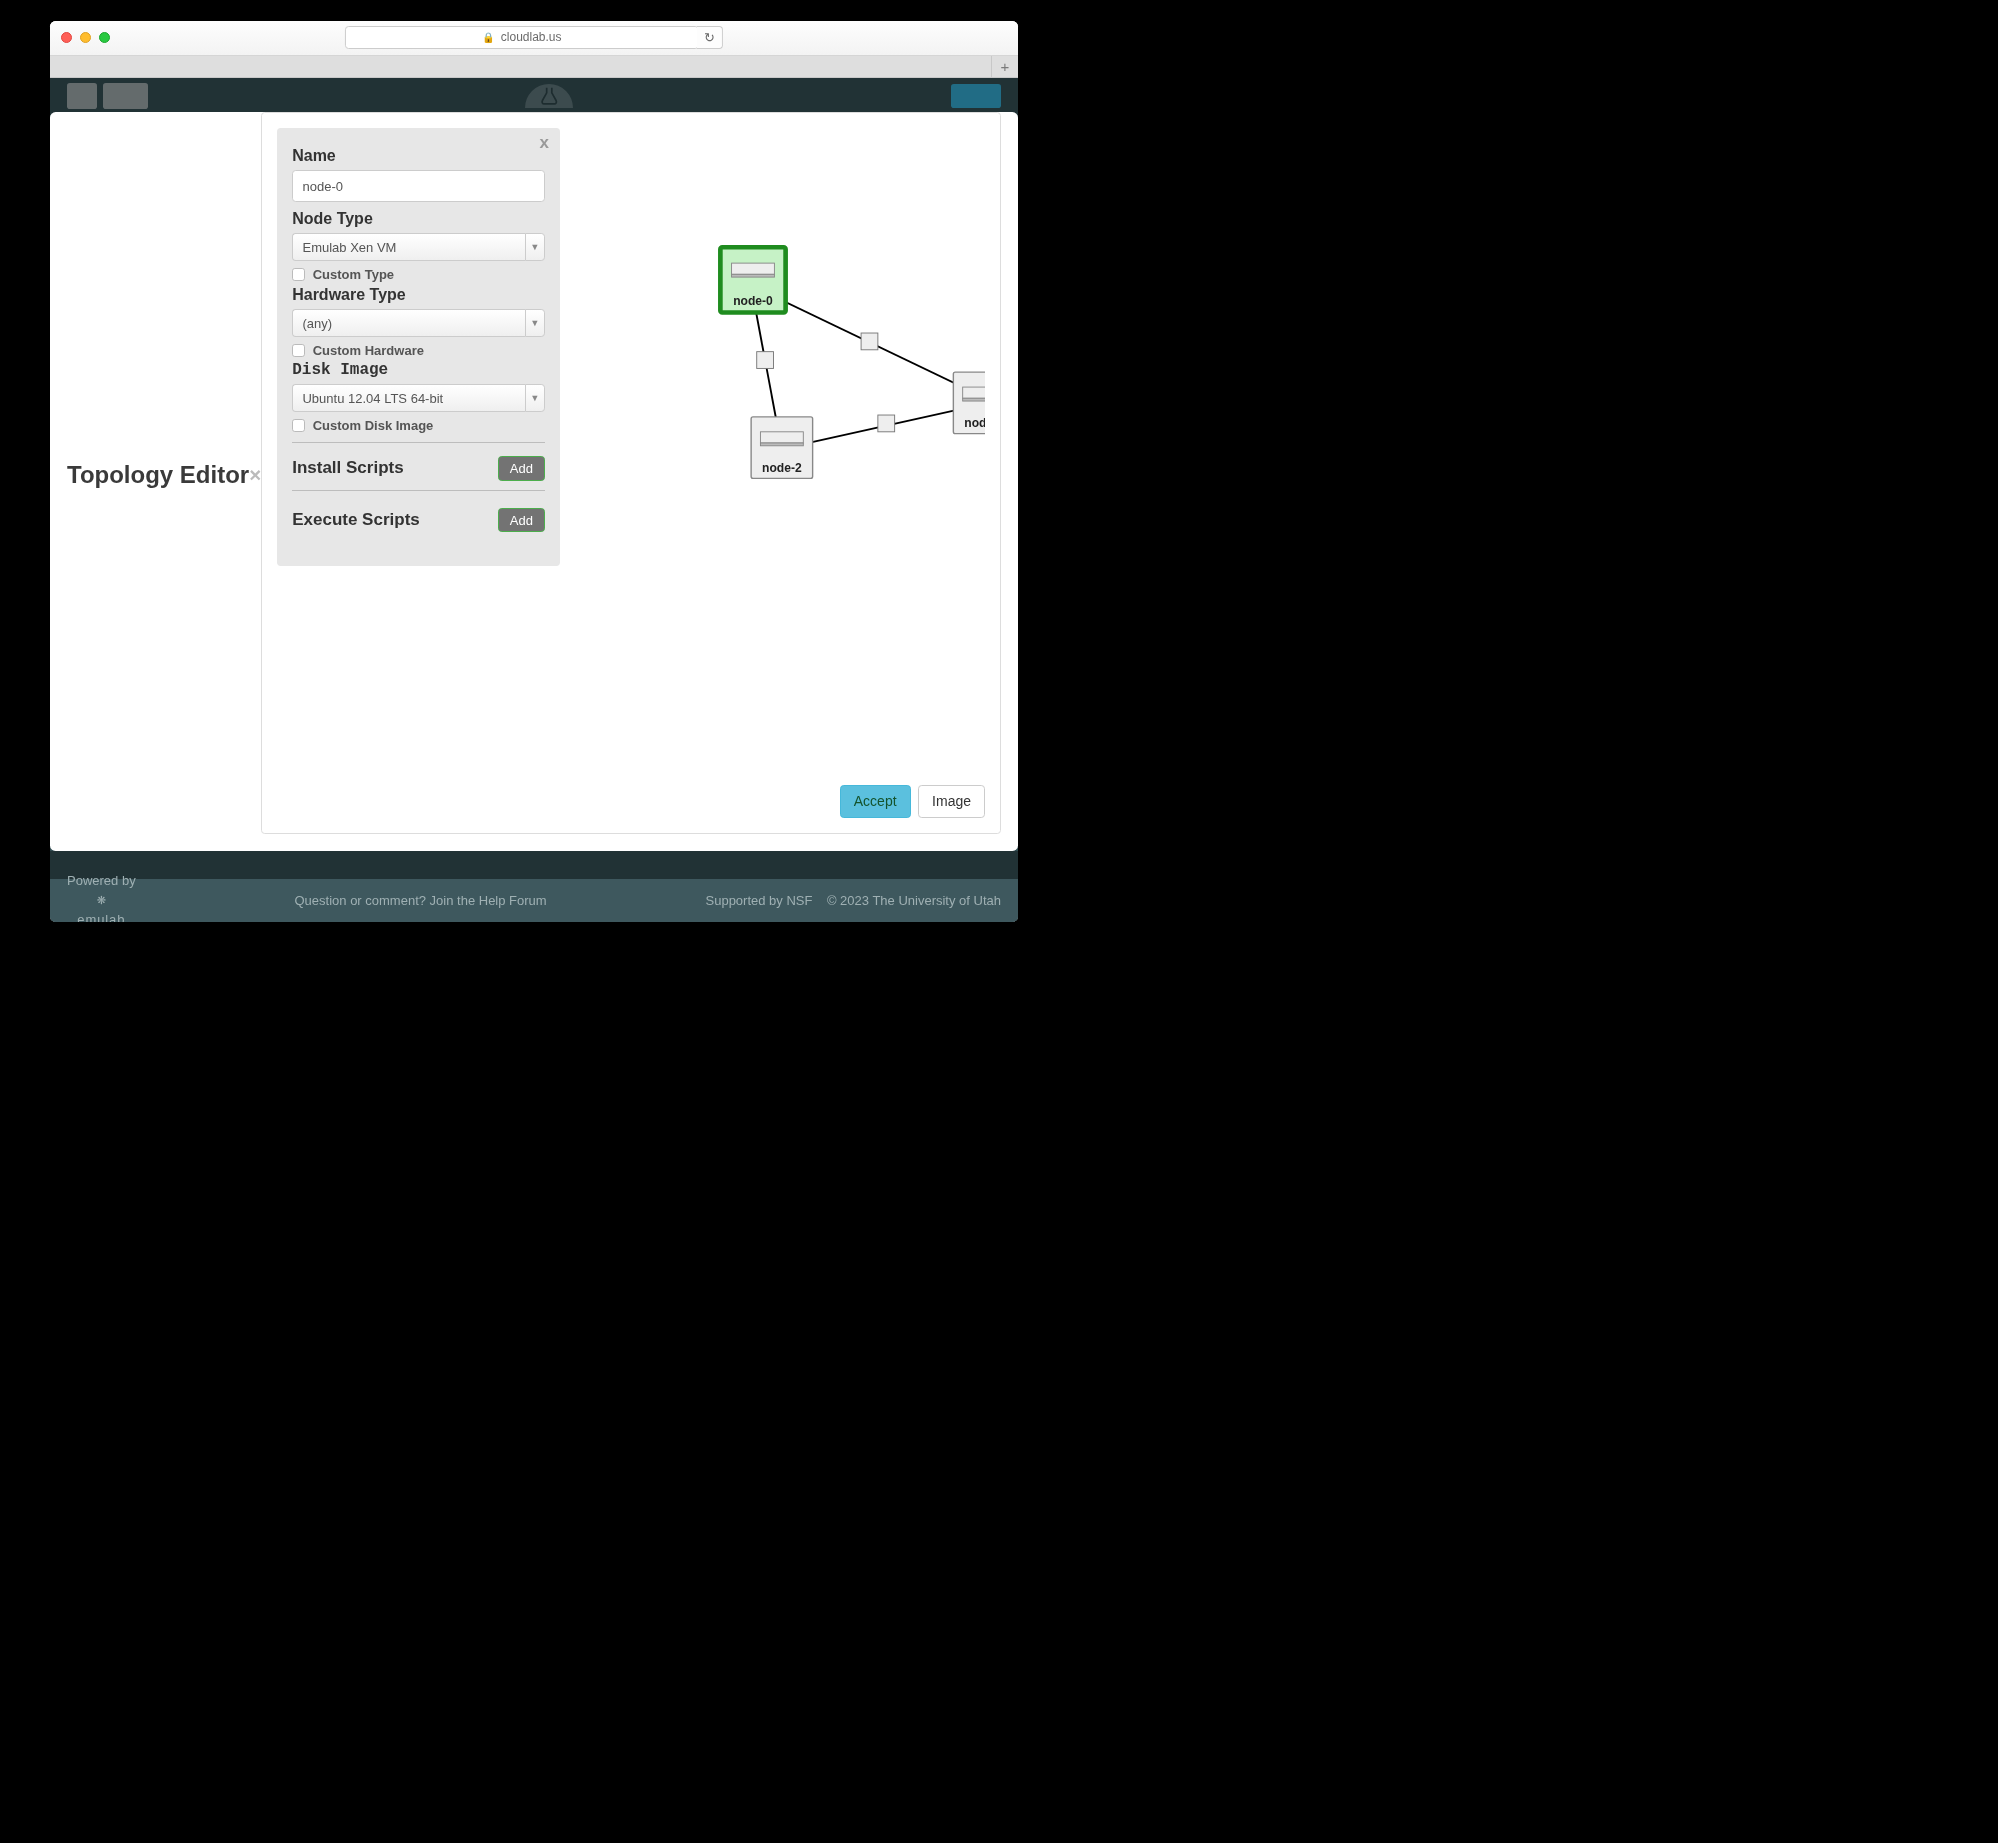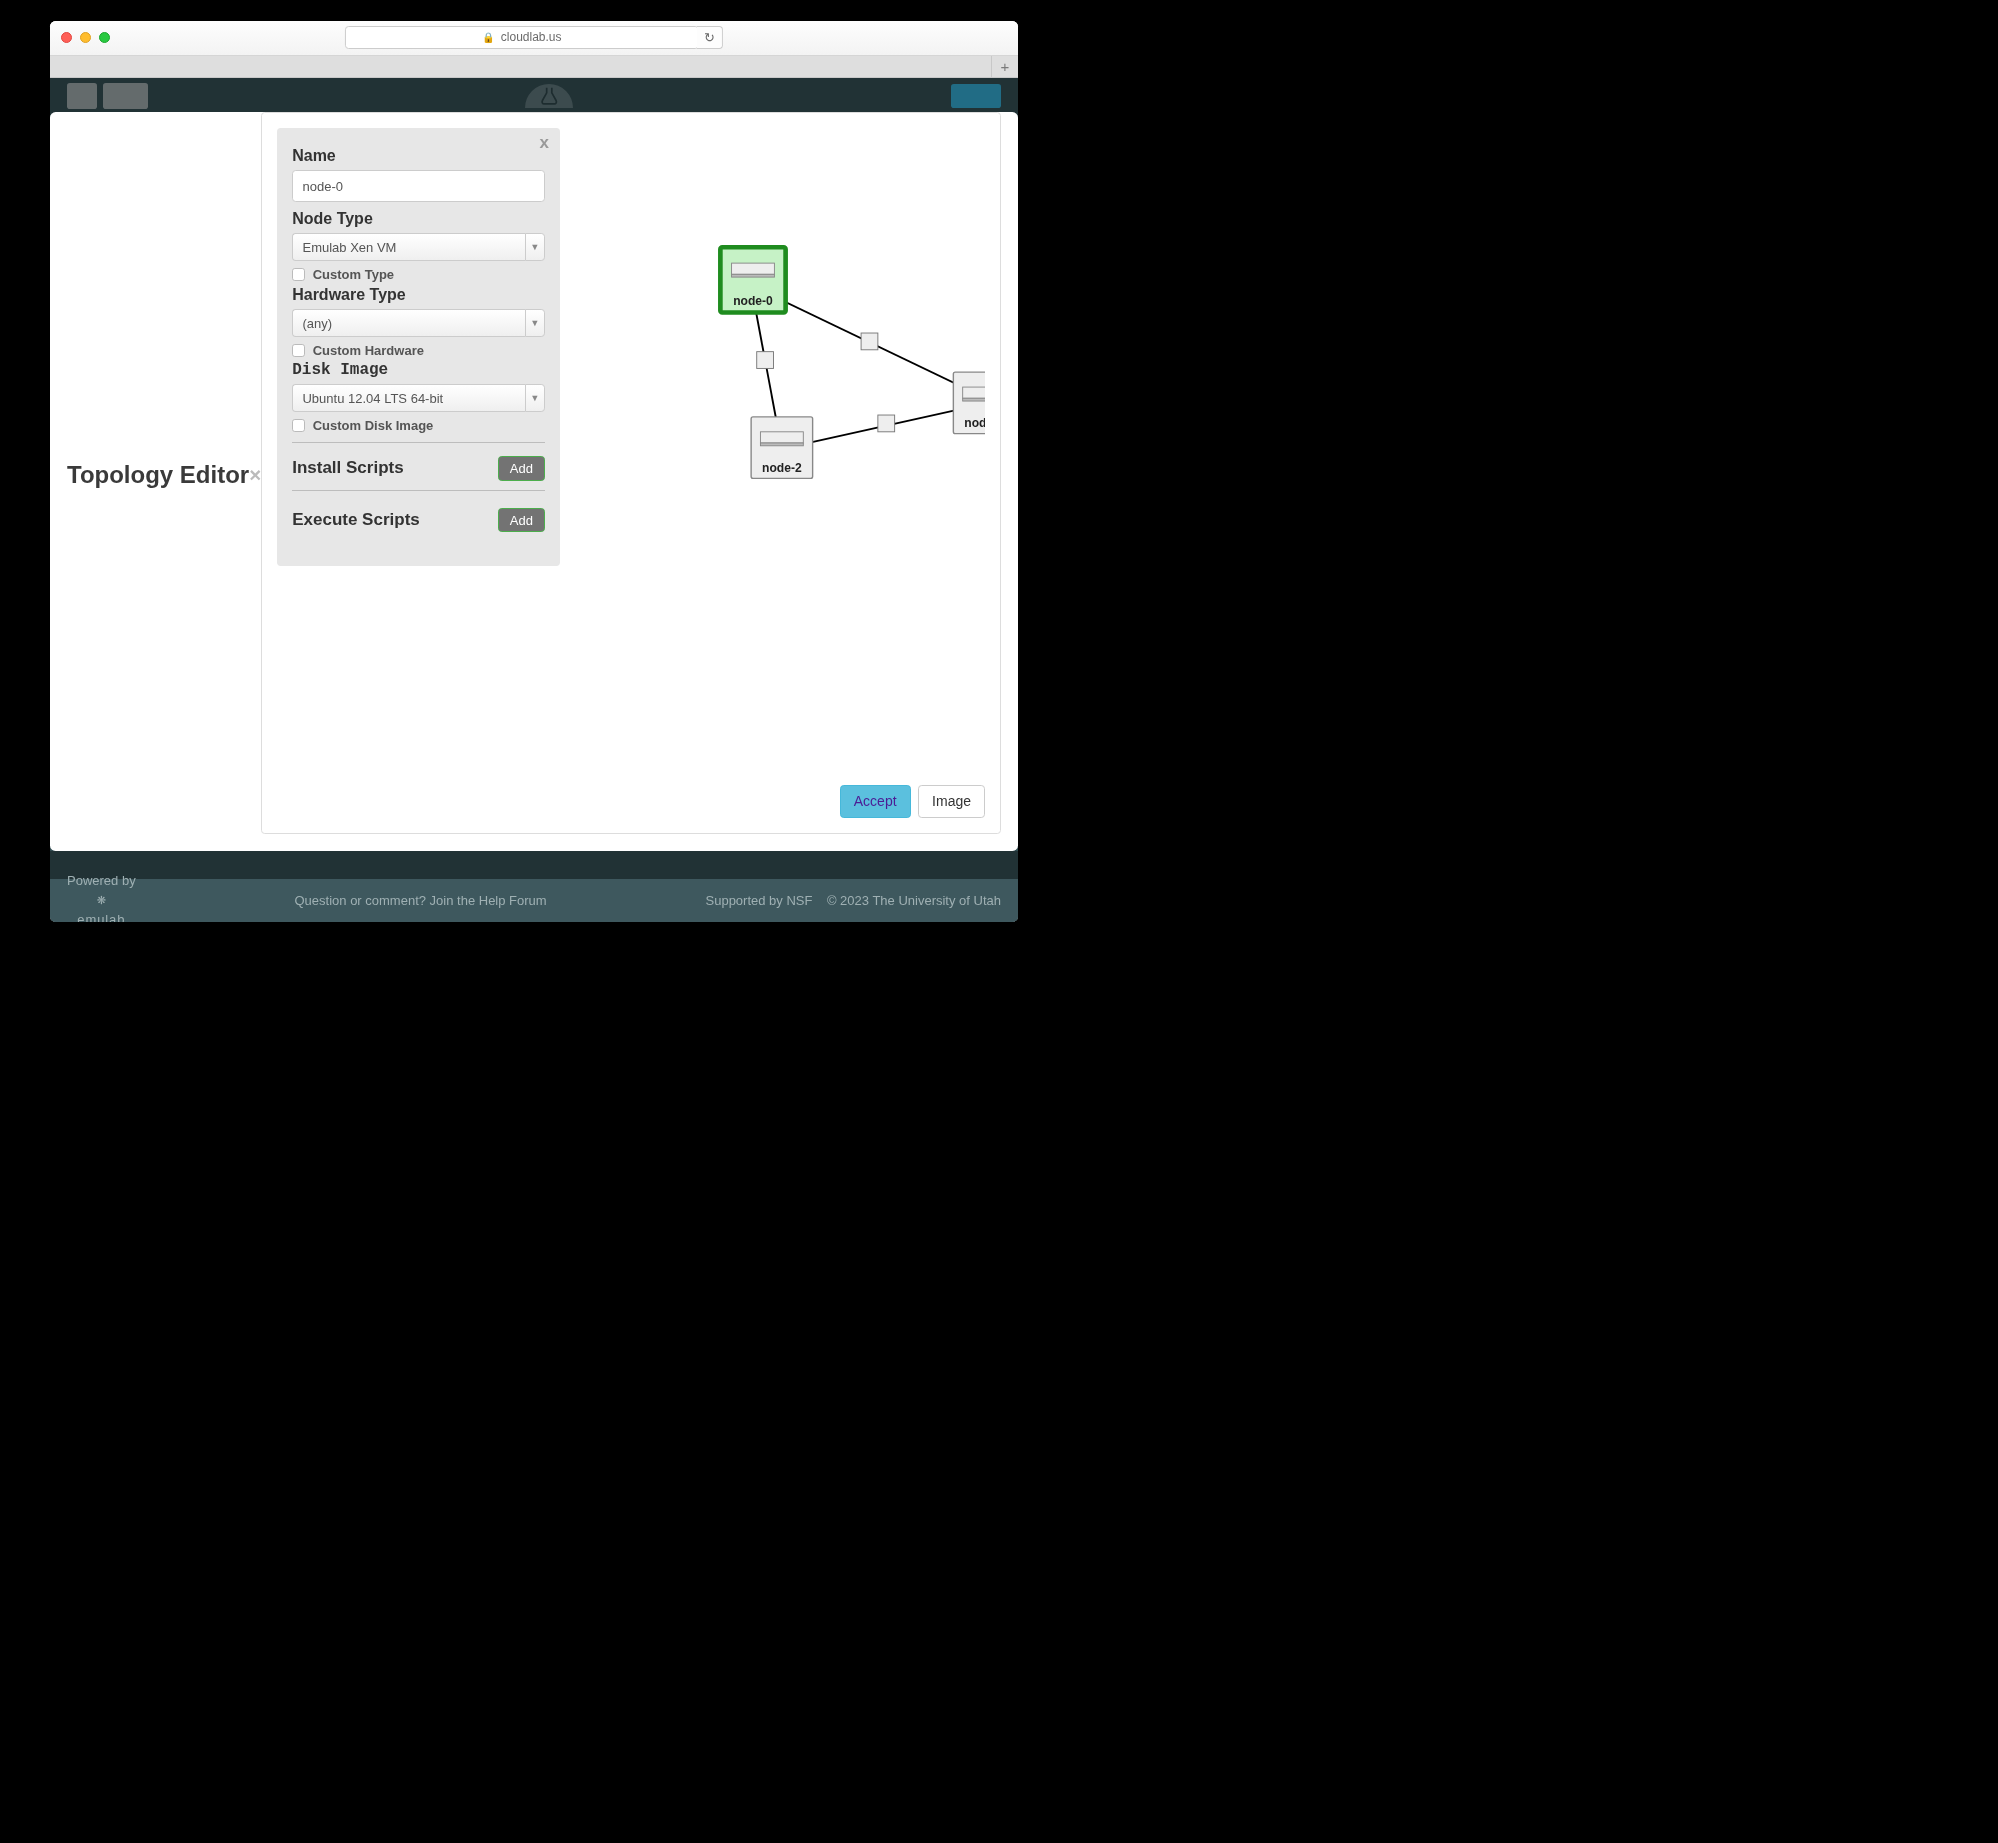--- a/index.html
+++ b/index.html
@@ -198,21 +198,21 @@
     align-items: center;
     justify-content: center;
     padding: 7.5px 13px;
     font-size: 14px;
     border-radius: 3.7px;
     border: 0.9px solid transparent;
     cursor: pointer;
   }
   .btn-primary { background: #337ab7; border-color: #2e6da4; color: #fff; }
   .btn-danger  { background: #d9534f; border-color: #d43f3a; color: #fff; }
-  .btn-info    { background: #5bc0de; border-color: #46b8da; color: #4c1d95; }
+  .btn-info    { background: #5bc0de; border-color: #46b8da; color: #14532d; }
   .btn-default { background: #fff; border-color: #ccc; color: #333; }
   .btn-success { background: #737373; border-color: #4cae4c; color: #fff; }
   .btn-sm { padding: 3.7px 11.2px; font-size: 13px; }
 
   .canvas-area {
     flex: 1;
     position: relative;
     overflow: hidden;
   }
   .prop-panel {

